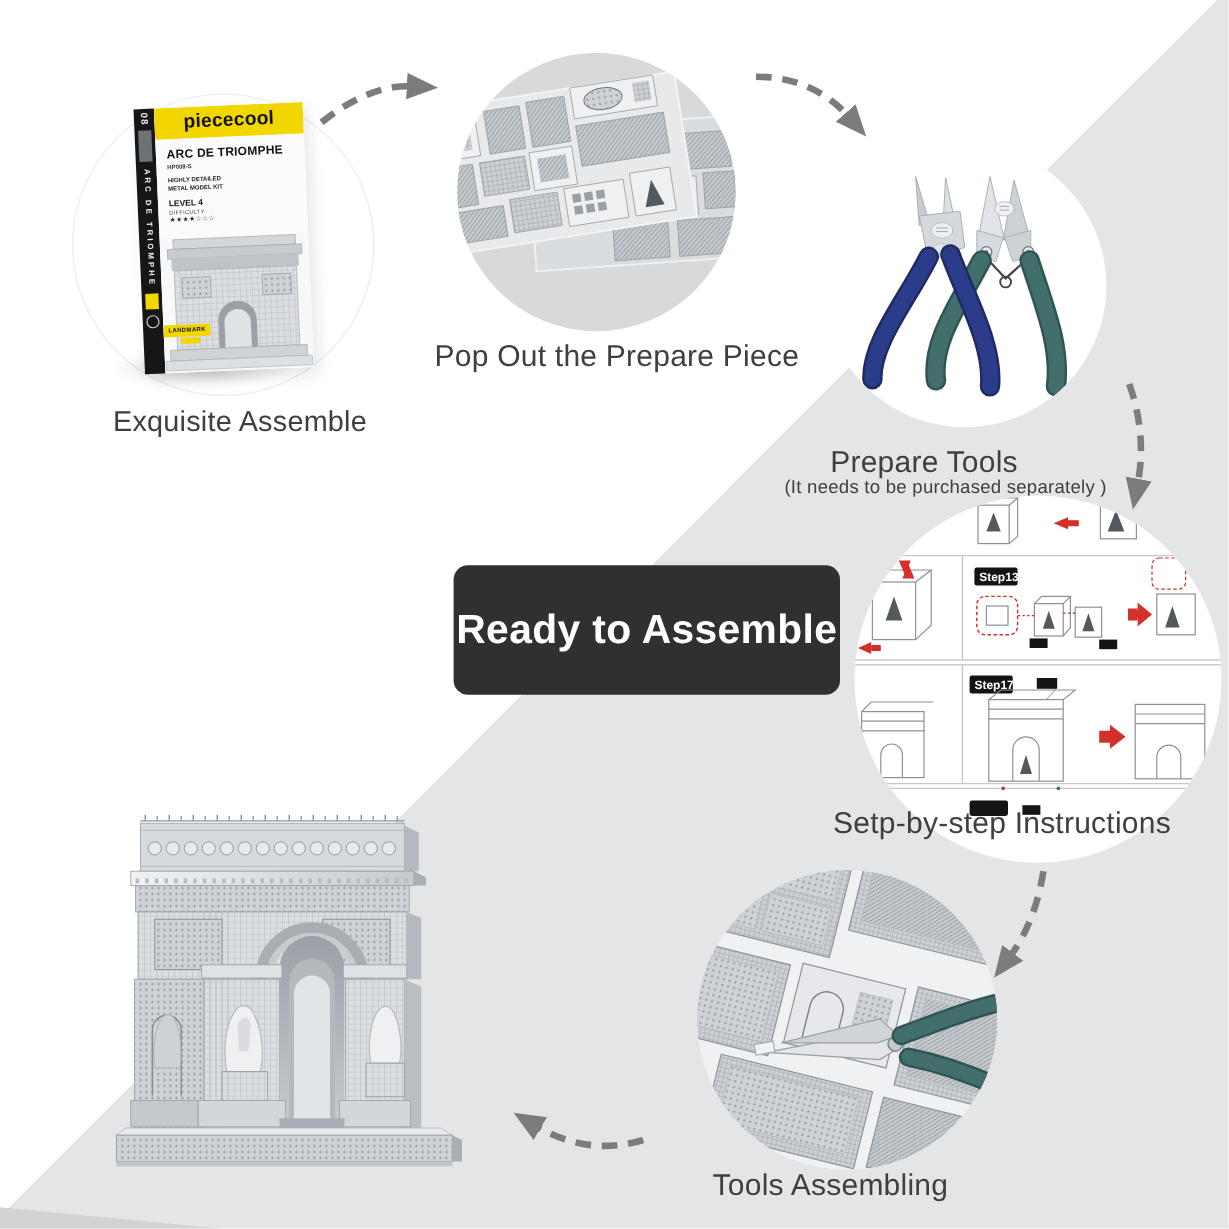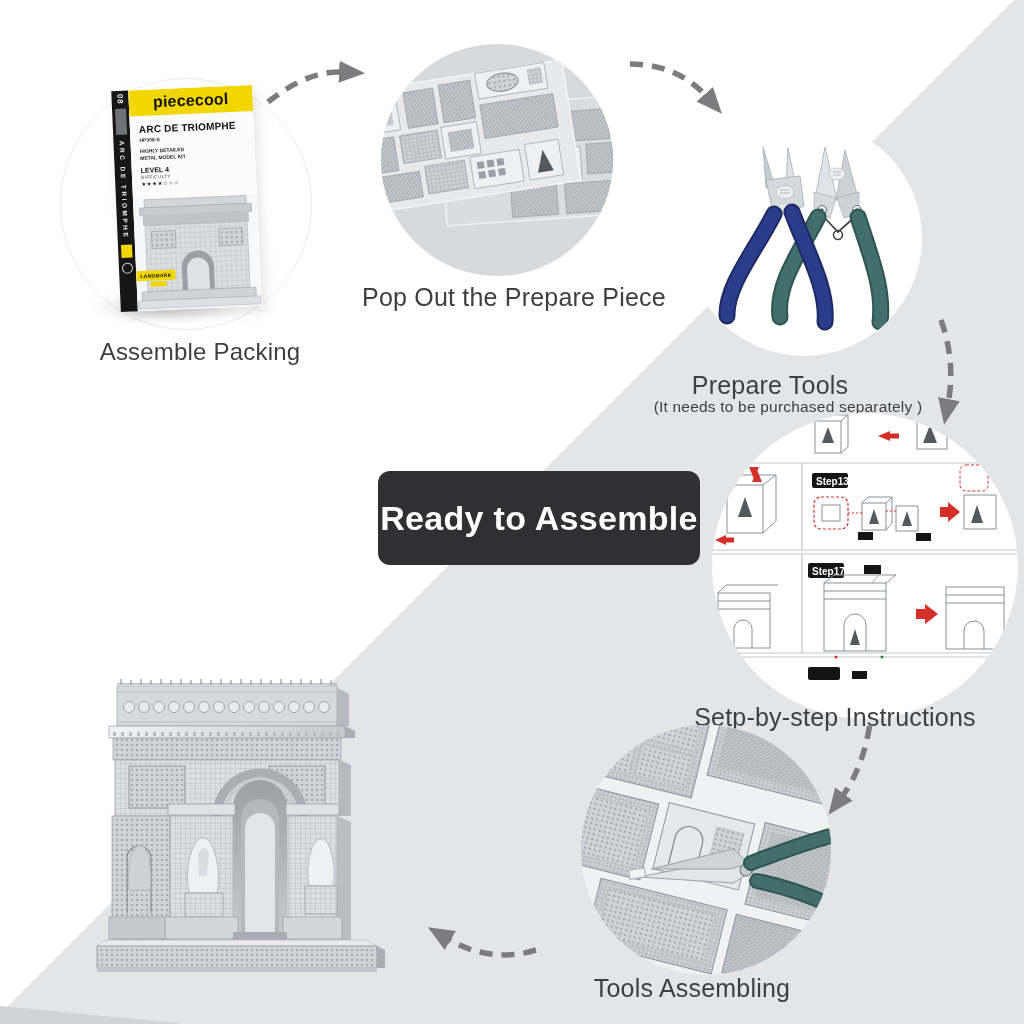--- a/index.html
+++ b/index.html
@@ -35,21 +35,21 @@
   .front .arcart{position:absolute;left:0;bottom:0;}
   .landmark{position:absolute;left:0;bottom:30px;background:#f2d600;color:#141414;
             font-size:5px;font-weight:bold;padding:2px 4px;letter-spacing:0.3px;}
   .landmark2{position:absolute;left:14px;bottom:24px;background:#f2d600;width:16px;height:5px;}
   
   .pop-circle{left:381px;top:44px;width:232px;height:232px;background:#d7d9db;}
   .tools-circle{left:686px;top:120px;width:236px;height:236px;background:#ffffff;}
   .instr-circle{left:712px;top:413px;width:306px;height:306px;background:#ffffff;}
   .asm-circle{left:581px;top:725px;width:250px;height:250px;background:#eceef0;}
   
-  .banner{left:378px;top:471px;width:322px;height:94px;background:#303033;border-radius:12px;
+  .banner{left:378px;top:471px;width:322px;height:108px;background:#303033;border-radius:12px;
           display:flex;align-items:center;justify-content:center;}
   .banner span{color:#ffffff;font-size:34px;font-weight:bold;letter-spacing:0.3px;}
 </style>
 </head>
 <body>
 
 <div class="stage">
 
   <svg class="abs" style="left:0;top:0" width="1024" height="1024">
     <defs>
@@ -128,21 +128,21 @@
         <rect x="84" y="33" width="24" height="17" fill="url(#pdots)" stroke="#878d93" stroke-width="0.5"></rect>
         <path d="M46 93 V70 A16 16 0 0 1 78 70 V93 Z" fill="#9aa0a6"></path>
         <path d="M51 93 V72 A11 11 0 0 1 73 72 V93 Z" fill="#e0e3e6"></path>
         <rect x="5" y="93" width="114" height="9" fill="#cfd3d6" stroke="#9aa0a6" stroke-width="0.5"></rect>
         <rect x="1" y="102" width="122" height="8" fill="#dde0e3" stroke="#a8aeb4" stroke-width="0.5"></rect>
       </svg>
       <div class="landmark">LANDMARK</div>
       <div class="landmark2"></div>
     </div>
   </div>
-  <div class="cap" style="left:200px;top:338px;font-size:24px">Assemble Packing</div>
+  <div class="cap" style="left:200px;top:338px;font-size:24px">Exquisite Assemble</div>
 
   <div class="circle pop-circle">
     <svg width="232" height="232" viewBox="0 0 232 232">
       <g transform="rotate(-4 150 120)">
         <rect x="62" y="58" width="178" height="118" fill="#dadde0" stroke="#f0f1f2" stroke-width="1.5"></rect>
         <rect x="130" y="70" width="44" height="30" fill="url(#pdiag)" stroke="#8f959b" stroke-width="0.6"></rect>
         <rect x="182" y="70" width="48" height="30" fill="url(#pdiag)" stroke="#8f959b" stroke-width="0.6"></rect>
         <rect x="130" y="108" width="34" height="28" fill="#eceeef" stroke="#8f959b" stroke-width="0.6"></rect>
         <rect x="136" y="114" width="22" height="16" fill="url(#pdots)"></rect>
         <rect x="172" y="106" width="28" height="32" fill="#eceeef" stroke="#8f959b" stroke-width="0.6"></rect>
@@ -296,21 +296,21 @@
       <rect x="152" y="152" width="17" height="9" fill="#141414"></rect>
       <path d="M168 161 L160 170" stroke="#8b9196" stroke-width="0.8"></path>
       <path d="M204 196 h9 v10 h-9 Z" fill="#d4302a"></path>
         <path d="M213 191 l13 10 l-13 10 Z" fill="#d4302a"></path>
       <circle cx="124" cy="244" r="1.5" fill="#d4302a"></circle>
         <circle cx="170" cy="244" r="1.5" fill="#2f7d3a"></circle>
       <rect x="96" y="254" width="32" height="13" rx="2" fill="#141414"></rect>
       <rect x="140" y="258" width="15" height="8" fill="#141414"></rect>
     </svg>
   </div>
-  <div class="cap" style="left:835px;top:703px">Setp-by-step Instructions</div>
+  <div class="cap" style="left:835px;top:672px">Setp-by-step Instructions</div>
 
   <div class="circle asm-circle">
     <svg width="250" height="250" viewBox="0 0 250 250">
       <rect width="250" height="250" fill="#eff1f3"></rect>
       <g transform="rotate(14 125 125)">
         <rect x="-20" y="-10" width="118" height="88" fill="url(#pm2)" stroke="#8d939a" stroke-width="1"></rect>
         <rect x="-12" y="-2" width="44" height="34" fill="url(#pdots)" stroke="#b9bec3" stroke-width="0.8"></rect>
         <rect x="38" y="-2" width="52" height="34" fill="url(#pdots)" stroke="#b9bec3" stroke-width="0.8"></rect>
         <rect x="-12" y="38" width="44" height="32" fill="url(#pdots)" stroke="#b9bec3" stroke-width="0.8"></rect>
         <rect x="38" y="38" width="52" height="32" fill="url(#pdots)" stroke="#b9bec3" stroke-width="0.8"></rect>

